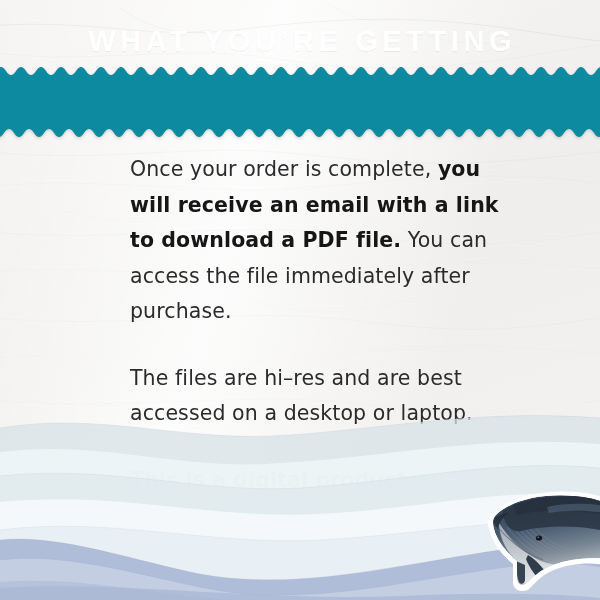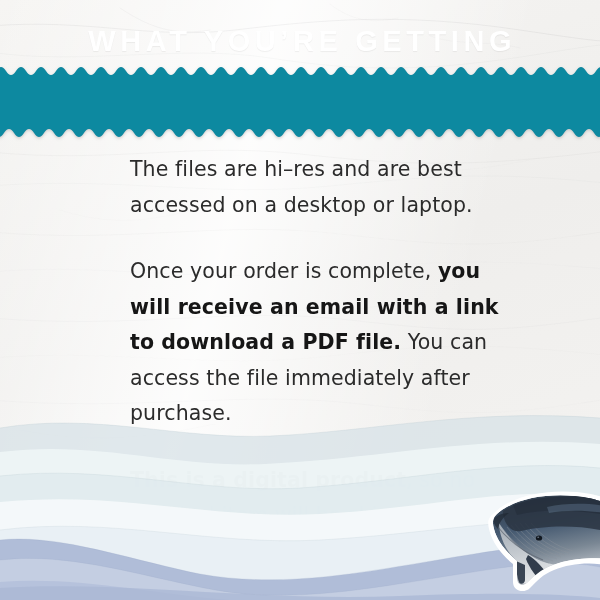--- a/index.html
+++ b/index.html
@@ -139,24 +139,24 @@
         <feDropShadow dx="0" dy="1.4" stdDeviation="1.6" flood-color="#6d6d6d" flood-opacity=".30"></feDropShadow>
       </filter>
     </defs>
     <use href="#bannerShape" fill="#1089a0" filter="url(#bannerShadow)"></use>
   </svg>
 
   <div class="banner-title">WHAT YOU’RE GETTING</div>
 
   <div class="copy">
     <p>
+      <span>Once your order is complete, </span><b>you will receive an email with a link to download a PDF file.</b><span> You can access the file immediately after purchase.</span>
+    </p>
+    <p>
       <span>The files are hi–res and are best accessed on a desktop or laptop.</span>
-    </p>
-    <p>
-      <span>Once your order is complete, </span><b>you will receive an email with a link to download a PDF file.</b><span> You can access the file immediately after purchase.</span>
     </p>
     <p>
       <b>This is a digital product</b><span>, so no physical item will be shipped.</span>
     </p>
     <p>
       <span>If you have any issues with your download, </span>
     </p>
   </div>
 
   <svg class="waves" viewBox="0 0 600 190" preserveAspectRatio="none">

